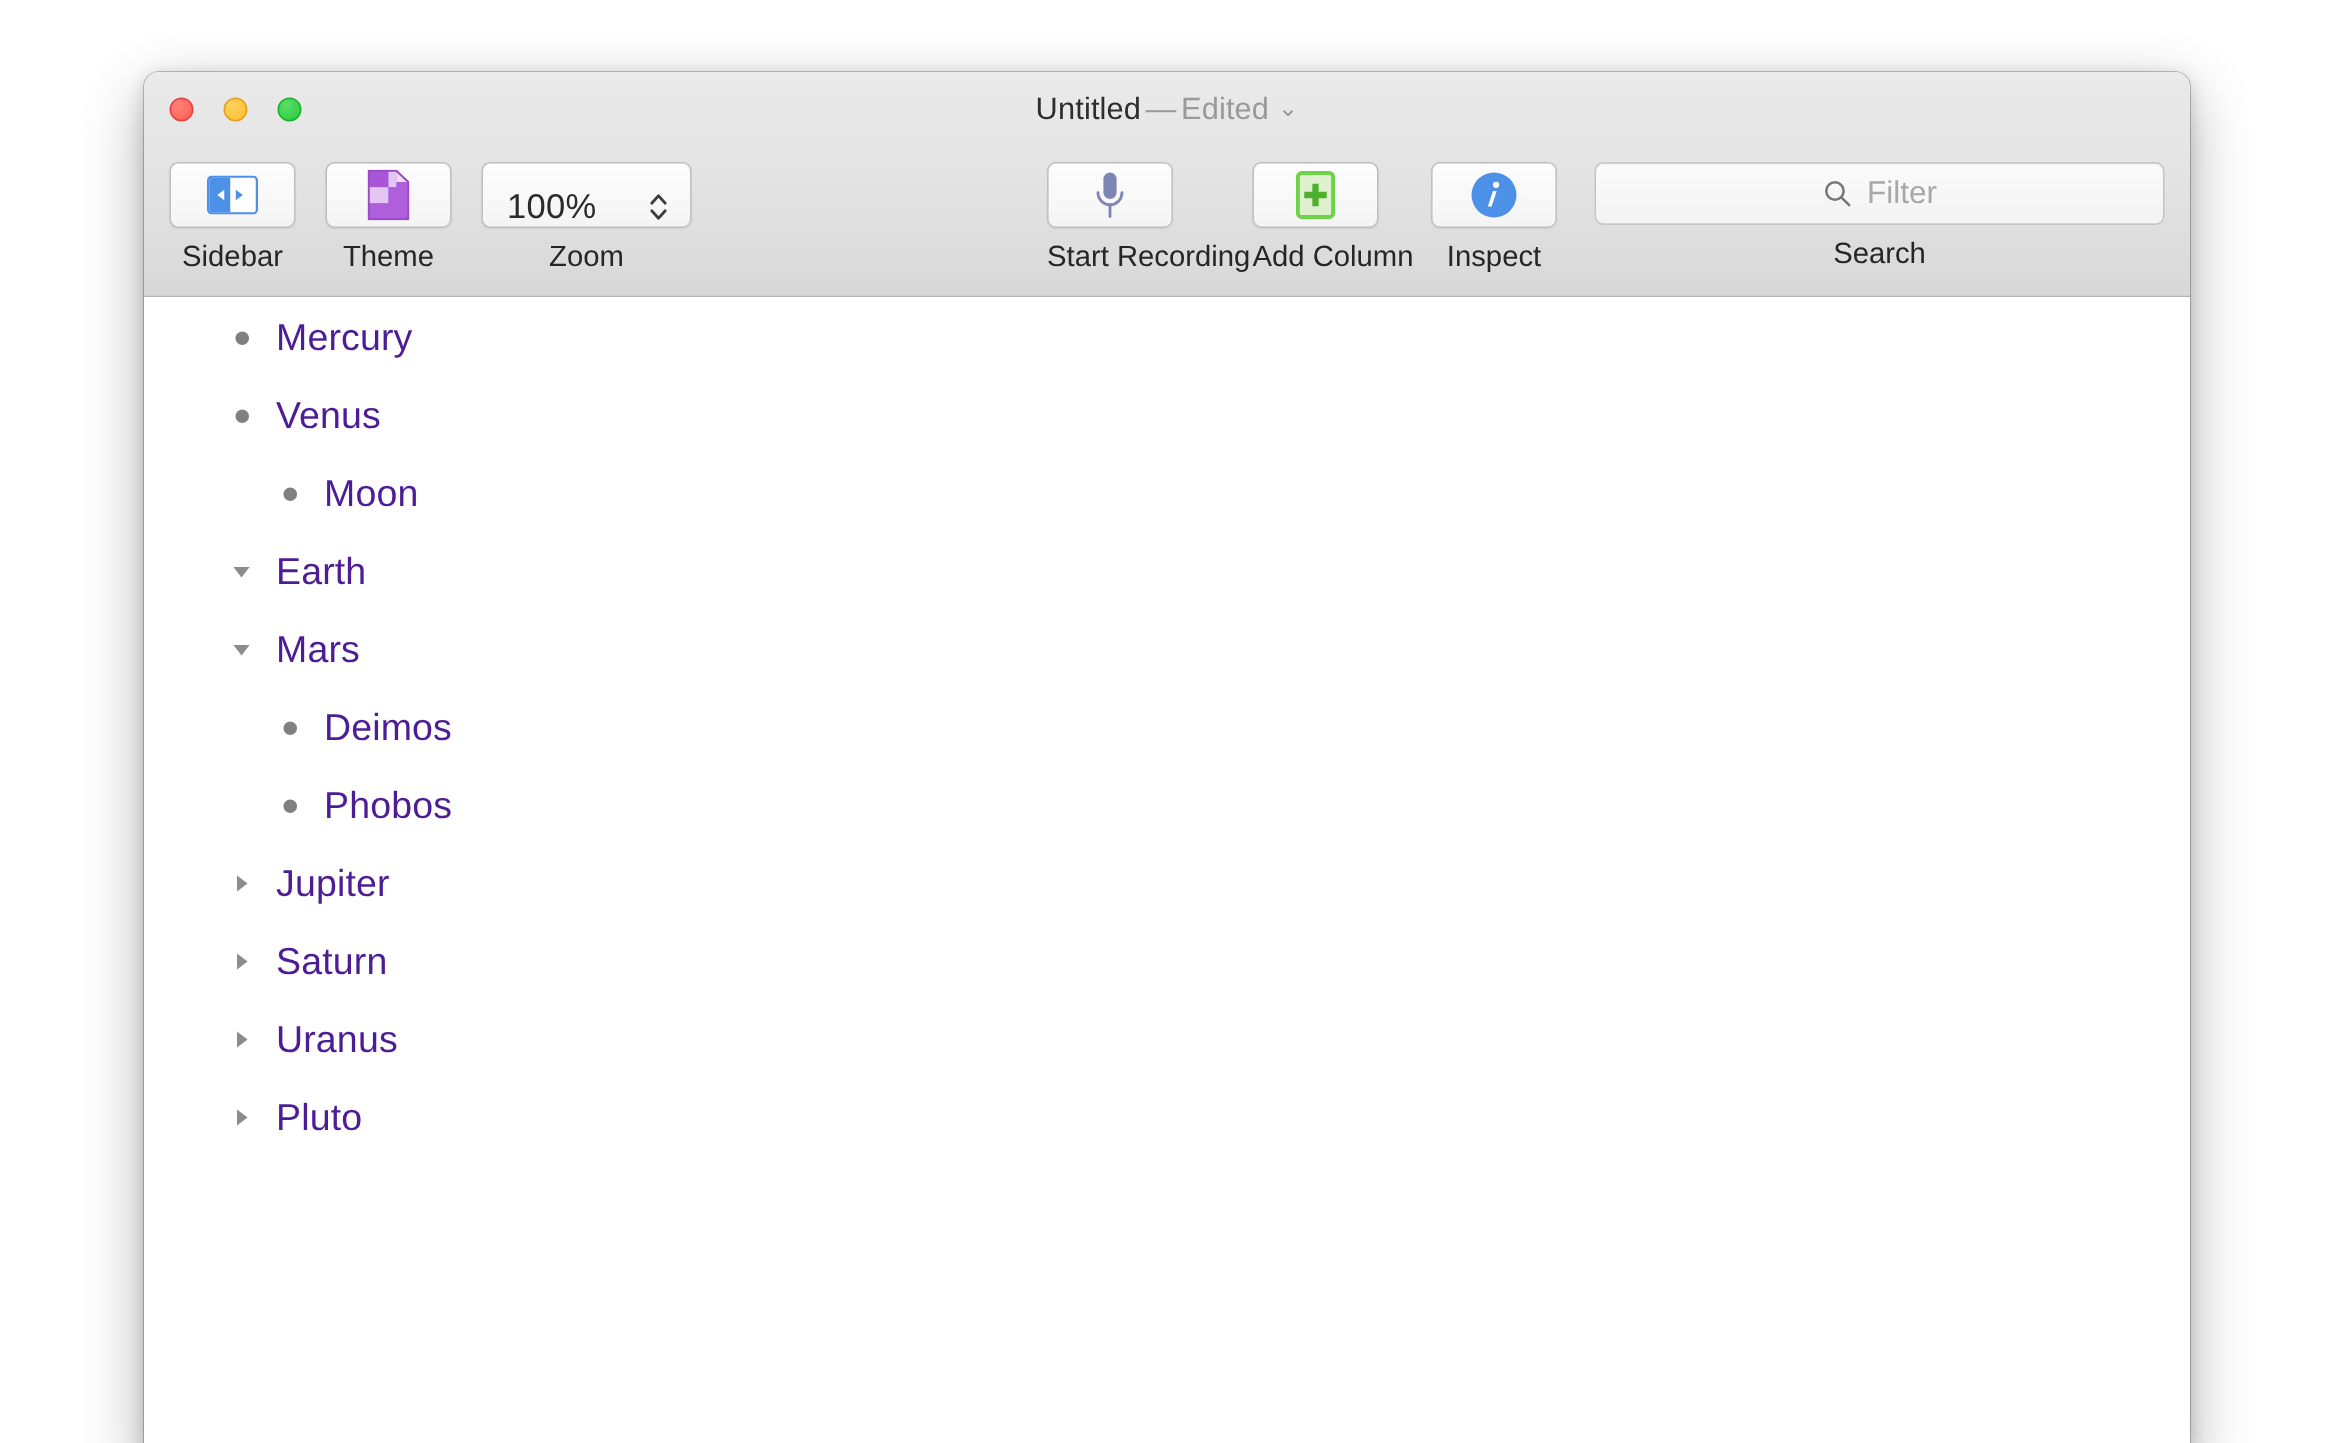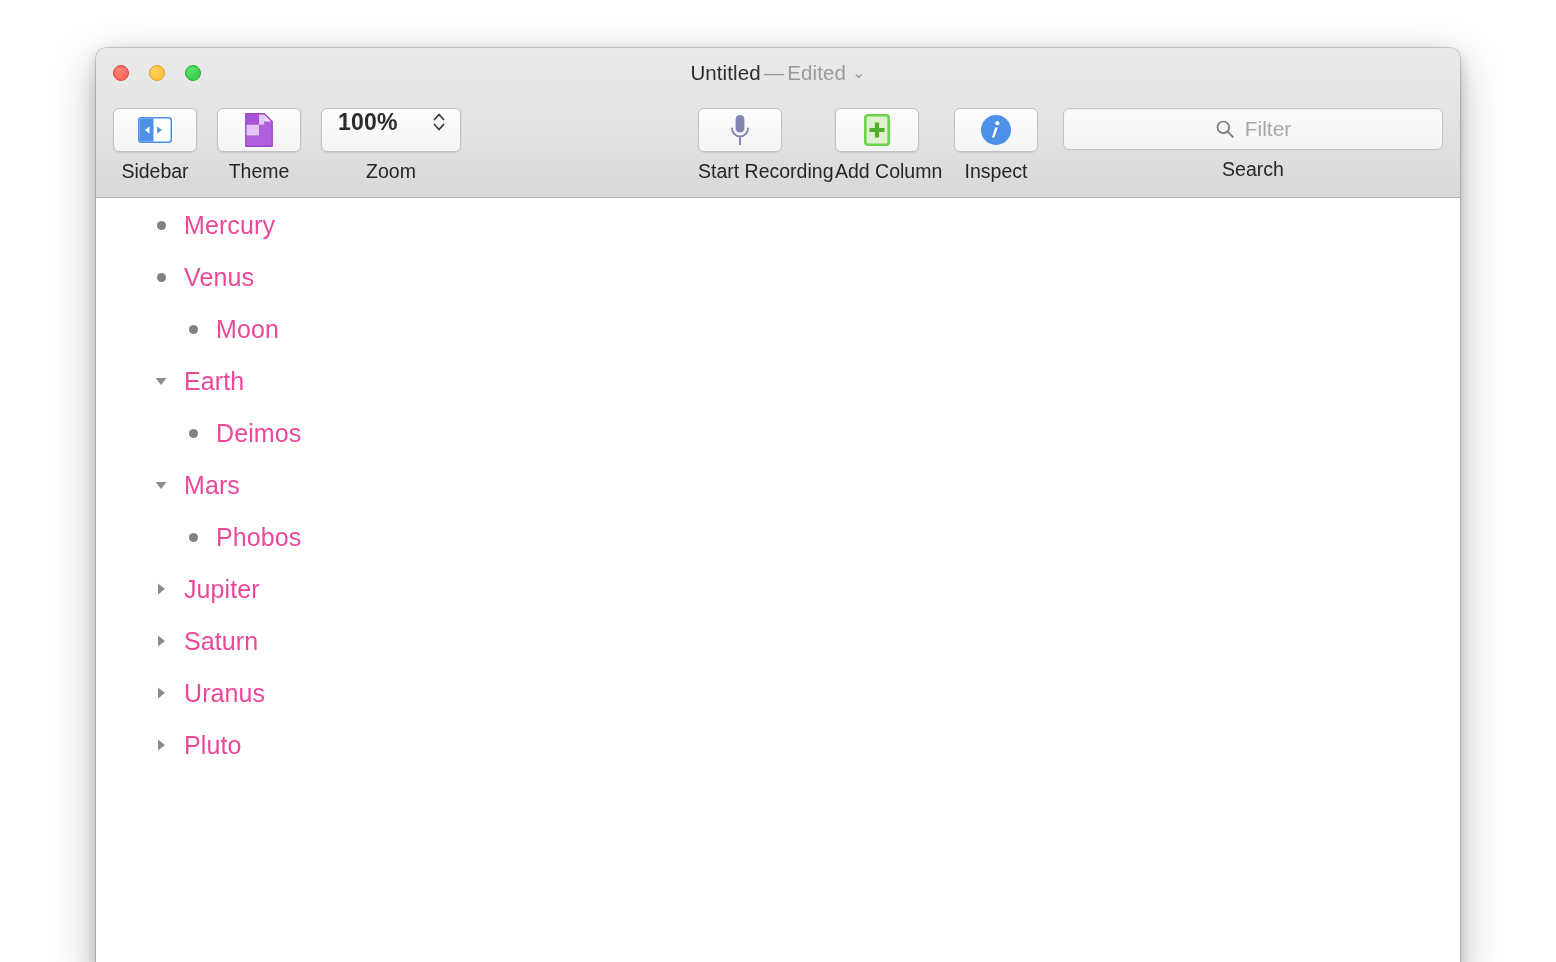--- a/index.html
+++ b/index.html
@@ -143,24 +143,23 @@
   
   #zoom-field {
     width: 140px;
     height: 44px;
     border-radius: 6px;
     background: linear-gradient(to bottom, #fdfdfd 0%, #f4f4f4 100%);
     border: 1px solid #c0c0c0;
     box-shadow: 0 1px 0 rgba(255,255,255,0.85) inset, 0 0.5px 1px rgba(0,0,0,0.08);
     box-sizing: border-box;
     display: flex;
-    align-items: flex-start;
+    align-items: flex-end;
     justify-content: space-between;
     padding: 0 14px 0 16px;
-    font-weight: bold;
   }
   #zoom-value {
     font-size: 23px;
     color: #2b2b2b;
     letter-spacing: 0.2px;
   }
   .stepper {
     width: 14px;
     height: 26px;
     display: block;
@@ -213,21 +212,21 @@
   .bullet {
     width: 9px;
     height: 9px;
     border-radius: 50%;
     background: #808080;
     display: block;
   }
   .tri { width: 14px; height: 14px; display: block; }
   .row-label {
     font-size: 25px;
-    color: #ec4899;
+    color: #4c1d95;
     margin-left: 10px;
     letter-spacing: 0.1px;
     white-space: nowrap;
   }
   .depth-0 { padding-left: 52px; }
   .depth-1 { padding-left: 84px; }
 </style>
 </head>
 <body>
 
@@ -365,33 +364,33 @@
             <span class="row-label">Moon</span>
           </div>
           <div class="row depth-0">
             <span class="marker">
               <svg class="tri" viewBox="0 0 14 14">
                 <polygon points="1.6,4 12.4,4 7,11" fill="#8c8c8c"></polygon>
               </svg>
             </span>
             <span class="row-label">Earth</span>
           </div>
+          <div class="row depth-0">
+            <span class="marker">
+              <svg class="tri" viewBox="0 0 14 14">
+                <polygon points="1.6,4 12.4,4 7,11" fill="#8c8c8c"></polygon>
+              </svg>
+            </span>
+            <span class="row-label">Mars</span>
+          </div>
           <div class="row depth-1">
             <span class="marker">
               <span class="bullet"></span>
             </span>
             <span class="row-label">Deimos</span>
-          </div>
-          <div class="row depth-0">
-            <span class="marker">
-              <svg class="tri" viewBox="0 0 14 14">
-                <polygon points="1.6,4 12.4,4 7,11" fill="#8c8c8c"></polygon>
-              </svg>
-            </span>
-            <span class="row-label">Mars</span>
           </div>
           <div class="row depth-1">
             <span class="marker">
               <span class="bullet"></span>
             </span>
             <span class="row-label">Phobos</span>
           </div>
           <div class="row depth-0">
             <span class="marker">
               <svg class="tri" viewBox="0 0 14 14">

